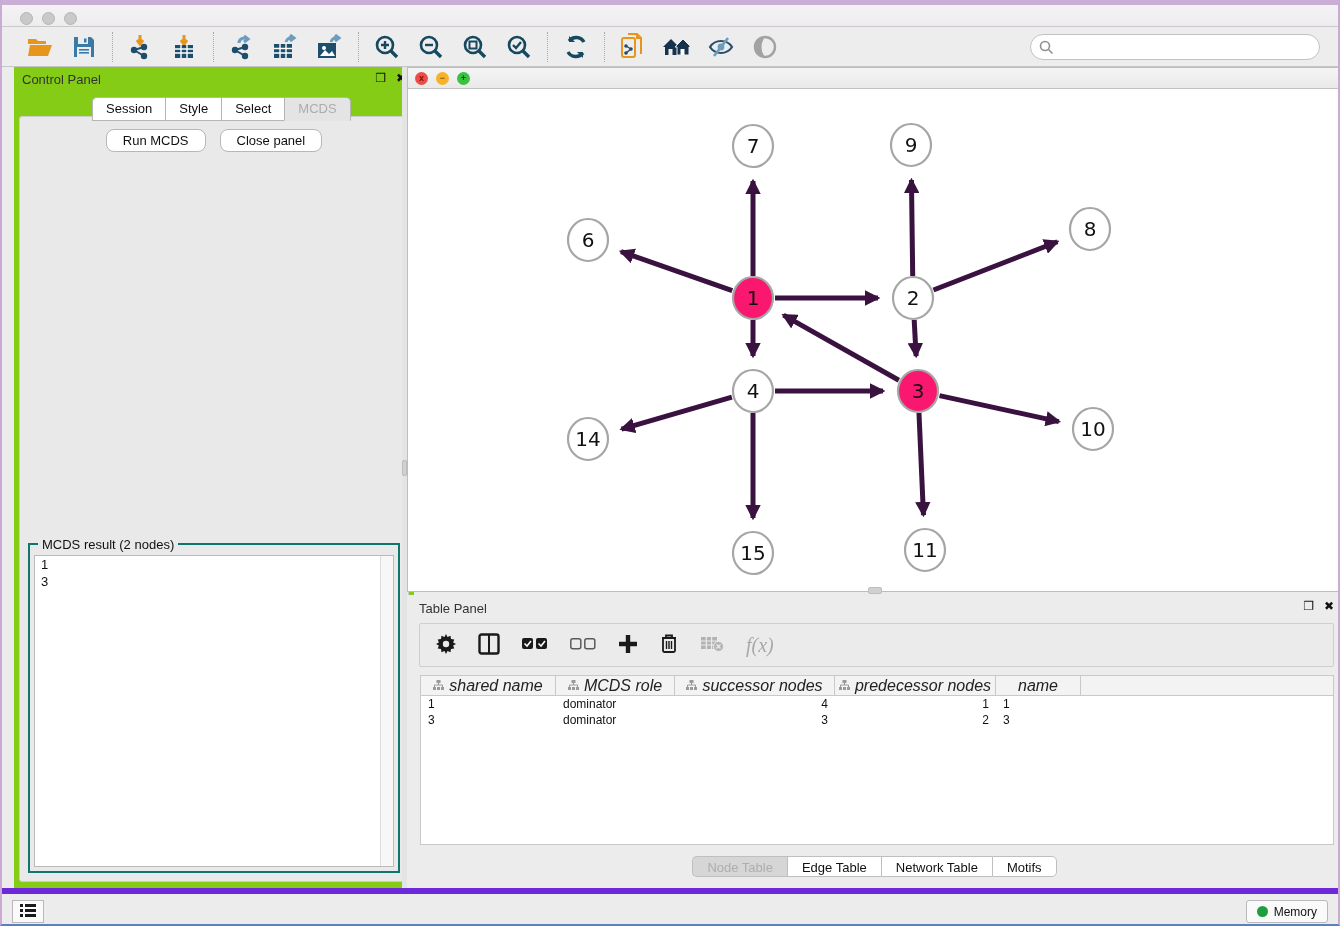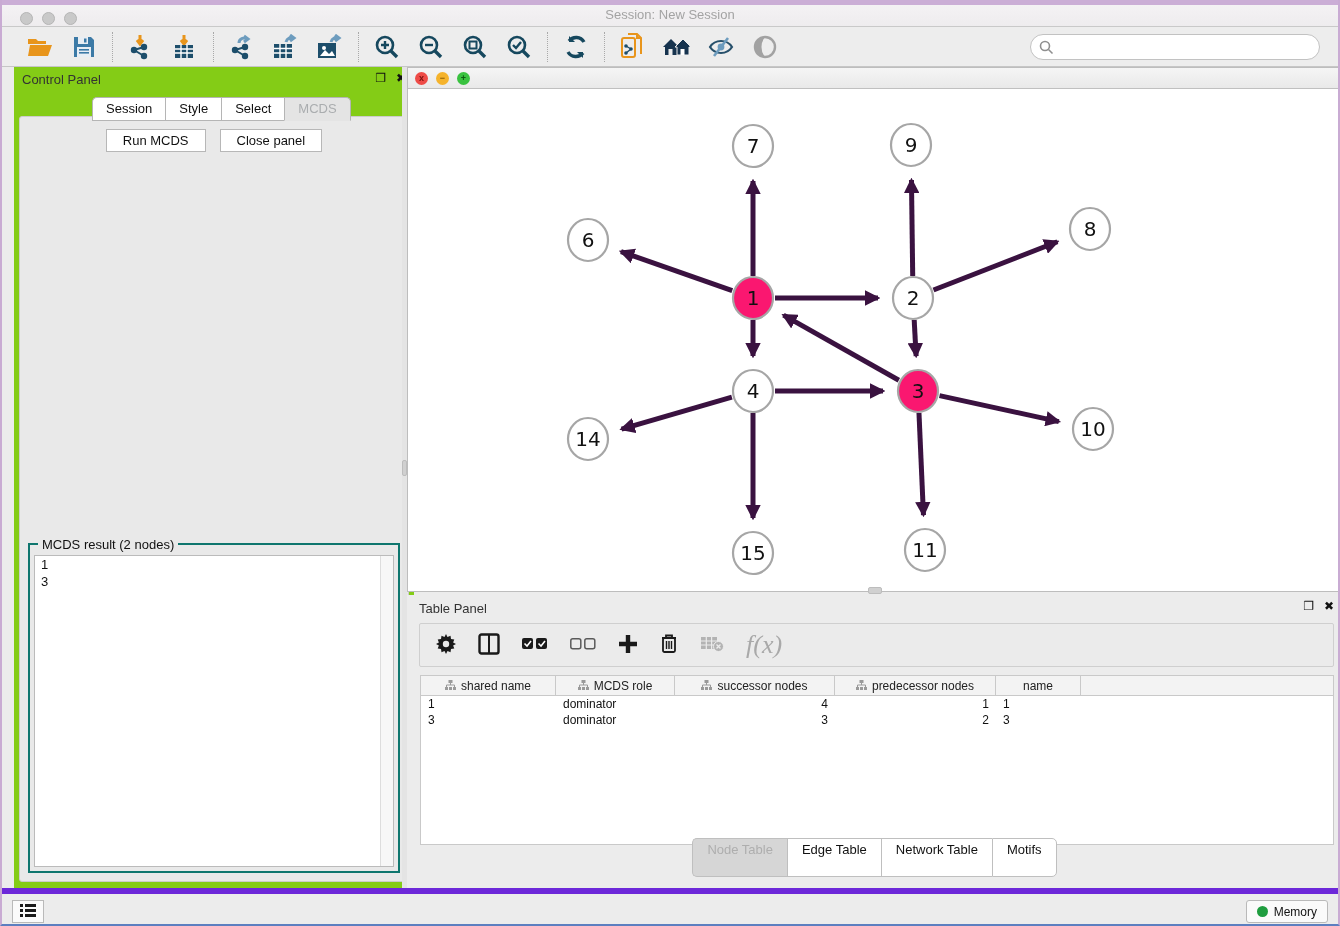--- a/index.html
+++ b/index.html
@@ -47,21 +47,21 @@
   .cp-body { position:absolute; left:5px; right:5px; top:49px; bottom:8px; background:#e9e9e9;
              border:1px solid #cccccc; border-radius:3px; }
   .opt-label { text-align:center; margin-top:22px; color:#111; }
   .select-box { position:relative; margin:9px 38px 0; height:23px; background:#fff; border:1px solid #b7b7b7;
                 border-radius:5px; display:flex; align-items:center; padding:0 22px 0 9px; cursor:pointer; }
   .select-value { font-size:13px; color:#111; white-space:nowrap; }
   .stepper { position:absolute; right:7px; top:4px; display:flex; flex-direction:column; gap:2px; }
   .stepper .up    { width:0; height:0; border-left:4px solid transparent; border-right:4px solid transparent; border-bottom:5px solid #555; }
   .stepper .down  { width:0; height:0; border-left:4px solid transparent; border-right:4px solid transparent; border-top:5px solid #555; }
   .cp-buttons { display:flex; justify-content:center; gap:14px; margin-top:12px; }
-  .mac-btn { background:#fff; border:1px solid #b7b7b7; border-radius:0; padding:3px 16px; font-size:13px;
+  .mac-btn { background:#fff; border:1px solid #b7b7b7; border-radius:8px; padding:3px 16px; font-size:13px;
              color:#111; cursor:pointer; font-family:inherit; }
   .result-box { position:absolute; left:8px; right:8px; top:426px; bottom:8px; border:2px solid #0f766e; background:#e9e9e9; }
   .result-legend { position:absolute; top:-8px; left:8px; background:#e9e9e9; padding:0 4px; font-size:13px; color:#111; }
   .result-inner { position:absolute; left:4px; right:4px; top:10px; bottom:4px; background:#fff; border:1px solid #bbb; overflow:hidden; }
   .result-line { padding:1px 6px; font-size:13px; color:#111; }
   .result-scroll { position:absolute; right:0; top:0; bottom:0; width:13px; background:#f7f7f7; border-left:1px solid #ddd; }
 
   
   .v-splitter { position:absolute; left:400px; top:67px; width:5px; height:823px; background:#e4e4e4; }
   .v-grip { position:absolute; left:0px; top:393px; width:5px; height:16px; background:#d0d0d0; border:1px solid #bdbdbd; border-radius:2px; cursor:row-resize; }
@@ -80,32 +80,32 @@
             background:#d0d0d0; border:1px solid #bdbdbd; border-radius:2px; cursor:col-resize; }
 
   
   .table-panel { position:absolute; left:405px; top:595px; width:935px; height:295px; background:#ececec; }
   .tp-header { position:relative; height:26px; }
   .tp-title { position:absolute; left:12px; top:6px; color:#333; }
   .tp-toolbar { position:absolute; left:12px; right:8px; top:28px; height:44px; background:#ebebeb;
                 border:1px solid #cfcfcf; border-radius:2px; display:flex; align-items:center; gap:22px; padding:0 16px; }
   .tp-tool { display:flex; align-items:center; justify-content:center; cursor:pointer; }
   .tp-tool.disabled { cursor:default; }
-  .fx { font-family:"Liberation Serif", serif; font-style:italic; font-size:26px; color:#a9a9a9; }
+  .fx { font-family:"Liberation Serif", serif; font-style:italic; font-size:20px; color:#a9a9a9; }
   .tbl-wrap { position:absolute; left:13px; right:8px; top:80px; bottom:45px; background:#fff; border:1px solid #c9c9c9; }
   .tbl-header { display:flex; height:20px; background:#f3f3f3; border-bottom:1px solid #c9c9c9; }
-  .th { display:flex; align-items:center; justify-content:center; gap:5px; font-size:12px; color:#222;
-        border-right:1px solid #c9c9c9; cursor:pointer; }
+  .th { display:flex; align-items:center; justify-content:center; gap:5px; font-size:16px; color:#222;
+        border-right:1px solid #c9c9c9; cursor:pointer;font-style:italic; }
   .th:last-child { border-right:1px solid #c9c9c9; }
   .tbl-row { display:flex; height:16px; }
   .td { font-size:12px; color:#111; padding:1px 7px; white-space:nowrap; overflow:hidden; }
   .td.r { text-align:right; }
   .w0{width:135px}.w1{width:119px}.w2{width:160px}.w3{width:161px}.w4{width:85px}
   .tp-tabs { position:absolute; left:0; right:0; bottom:13px; display:flex; justify-content:center; }
-  .tp-tab { border:1px solid #bfbfbf; background:#fff; color:#111; font-size:13px; padding:3px 14px 19px;
+  .tp-tab { border:1px solid #bfbfbf; background:#fff; color:#111; font-size:13px; padding:3px 14px 1px;
             border-right:none; cursor:pointer; }
   .tp-tab:first-child { border-radius:5px 0 0 5px; }
   .tp-tab.last { border-right:1px solid #bfbfbf; border-radius:0 5px 5px 0; }
   .tp-tab.active { background:#d6d6d6; color:#aeaeae; }
 
   
   .statusbar { position:absolute; left:0; bottom:0; width:100%; height:36px; background:#ececec; border-top:6px solid #6d28d9; }
   .sb-left-btn { position:absolute; left:10px; top:6px; width:32px; height:23px; background:#fafafa;
                  border:1px solid #b9b9b9; display:flex; align-items:center; justify-content:center; cursor:pointer; }
   .memory-btn { position:absolute; right:10px; top:6px; height:23px; background:#fafafa; border:1px solid #b9b9b9;
@@ -118,21 +118,20 @@
 <body>
 
 <div class="app">
 
   <div class="titlebar">
     <div class="traffic">
       <div class="tl"></div>
       <div class="tl"></div>
       <div class="tl"></div>
     </div>
-    <div class="win-title">Session: New Session</div>
   </div>
 
   <div class="toolbar">
     <div class="tb-group">
       <div class="tb-btn">
         <span>
           <svg width="26" height="22" viewBox="0 0 26 22">
               <path d="M1 3 h8 l2 2 h8 v3 h-18z" fill="#e8951c"></path>
               <path d="M3 9 h22 l-4 11 h-20z" fill="#e8951c"></path>
             </svg>

